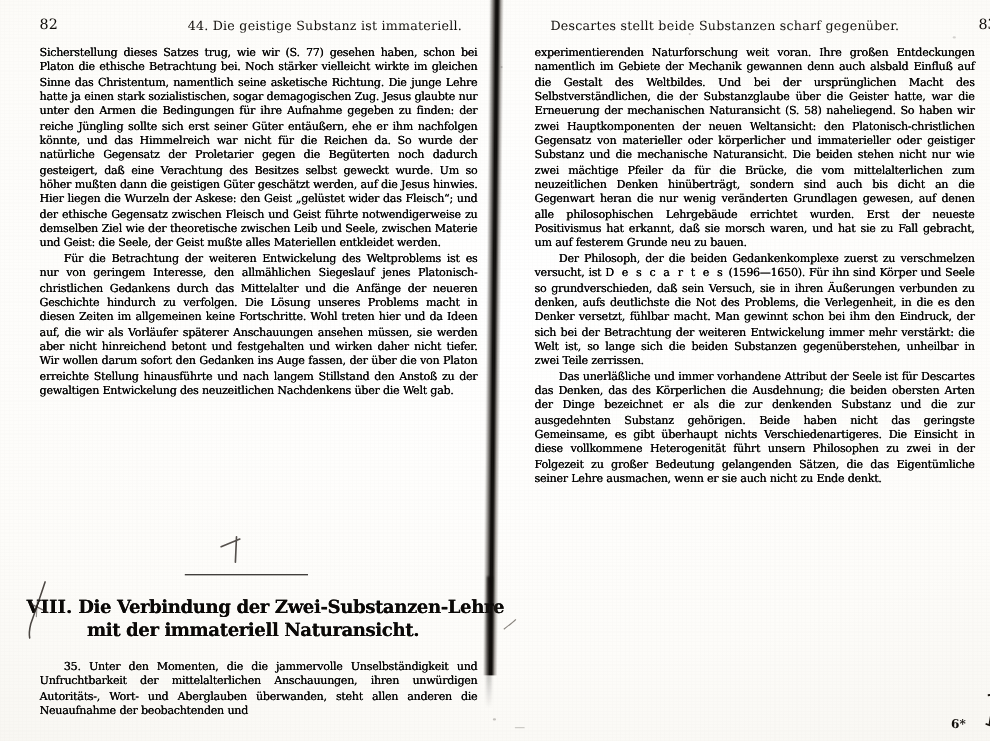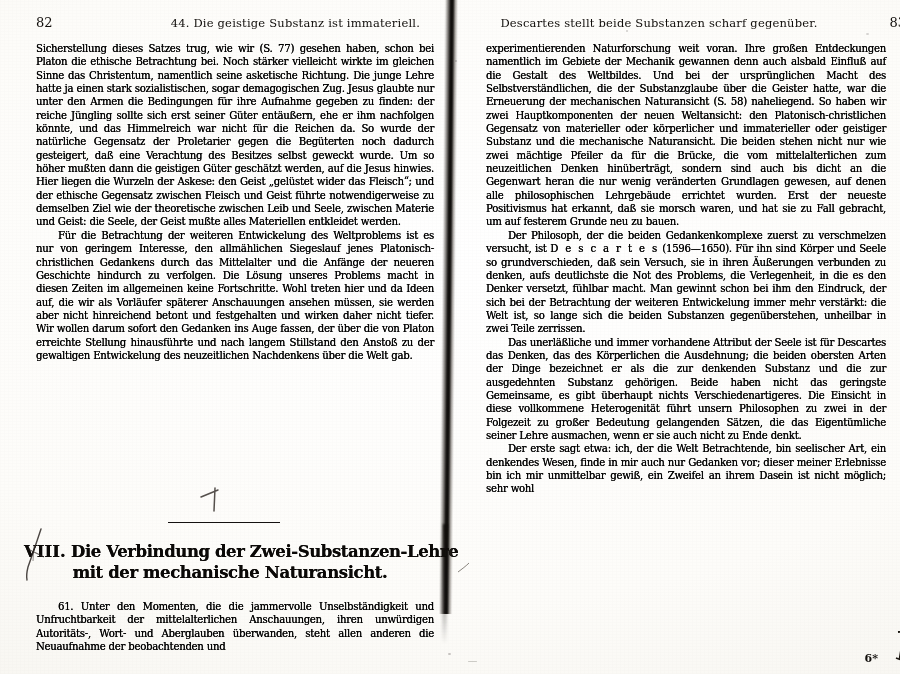--- a/index.html
+++ b/index.html
@@ -125,26 +125,26 @@
       <p class="ind">Für die Betrachtung der weiteren Entwickelung des Weltproblems ist es nur von geringem Interesse, den allmählichen Siegeslauf jenes Platonisch-christlichen Gedankens durch das Mittelalter und die Anfänge der neueren Geschichte hindurch zu verfolgen. Die Lösung unseres Problems macht in diesen Zeiten im allgemeinen keine Fortschritte. Wohl treten hier und da Ideen auf, die wir als Vorläufer späterer Anschauungen ansehen müssen, sie werden aber nicht hinreichend betont und festgehalten und wirken daher nicht tiefer. Wir wollen darum sofort den Gedanken ins Auge fassen, der über die von Platon erreichte Stellung hinausführte und nach langem Stillstand den Anstoß zu der gewaltigen Entwickelung des neuzeitlichen Nachdenkens über die Welt gab.</p>
     </div>
 
     <div class="rule" style="left:168px;top:522px;width:112px;"></div>
 
     <div class="chap" style="top:541px;">
       <div class="l1">
         <span class="rom">VIII.</span>
         <span>Die Verbindung der Zwei-Substanzen-Lehre</span>
       </div>
-      <div class="l2">mit der mechanische Naturansicht.</div>
+      <div class="l2">mit der immateriell Naturansicht.</div>
     </div>
 
     <div class="col l frak" style="top:600px;">
       <p class="ind">
-        <span>61.</span>
+        <span>35.</span>
         <span>Unter den Momenten, die die jammervolle Unselbständigkeit und Unfruchtbarkeit der mittelalterlichen Anschauungen, ihren unwürdigen Autoritäts-, Wort- und Aberglauben überwanden, steht allen anderen die Neuaufnahme der beobachtenden und</span>
       </p>
     </div>
 
     <div class="pencil" style="left:198px;top:486px;">
       <svg width="30" height="28" viewBox="0 0 30 28">
         <path d="M3 11 L20 4 M17 2 L16 25" stroke="#2a2420" stroke-width="1.5" fill="none" stroke-linecap="round" opacity=".8"></path>
       </svg>
     </div>
 
@@ -161,21 +161,20 @@
   <div class="page right">
 
     <div class="runhead" style="left:24px;width:370px;text-align:center;">Descartes stellt beide Substanzen scharf gegenüber.</div>
 
     <div class="folio" style="right:30px;">83</div>
 
     <div class="col r frak">
       <p>experimentierenden Naturforschung weit voran. Ihre großen Entdeckungen namentlich im Gebiete der Mechanik gewannen denn auch alsbald Einfluß auf die Gestalt des Weltbildes. Und bei der ursprünglichen Macht des Selbstverständlichen, die der Substanzglaube über die Geister hatte, war die Erneuerung der mechanischen Naturansicht (S. 58) naheliegend. So haben wir zwei Hauptkomponenten der neuen Weltansicht: den Platonisch-christlichen Gegensatz von materieller oder körperlicher und immaterieller oder geistiger Substanz und die mechanische Naturansicht. Die beiden stehen nicht nur wie zwei mächtige Pfeiler da für die Brücke, die vom mittelalterlichen zum neuzeitlichen Denken hinüberträgt, sondern sind auch bis dicht an die Gegenwart heran die nur wenig veränderten Grundlagen gewesen, auf denen alle philosophischen Lehrgebäude errichtet wurden. Erst der neueste Positivismus hat erkannt, daß sie morsch waren, und hat sie zu Fall gebracht, um auf festerem Grunde neu zu bauen.</p>
       <p class="ind">Der Philosoph, der die beiden Gedankenkomplexe zuerst zu verschmelzen versucht, ist <span class="sp">D e s c a r t e s</span> (1596—1650). Für ihn sind Körper und Seele so grundverschieden, daß sein Versuch, sie in ihren Äußerungen verbunden zu denken, aufs deutlichste die Not des Problems, die Verlegenheit, in die es den Denker versetzt, fühlbar macht. Man gewinnt schon bei ihm den Eindruck, der sich bei der Betrachtung der weiteren Entwickelung immer mehr verstärkt: die Welt ist, so lange sich die beiden Substanzen gegenüberstehen, unheilbar in zwei Teile zerrissen.</p>
       <p class="ind">Das unerläßliche und immer vorhandene Attribut der Seele ist für Descartes das Denken, das des Körperlichen die Ausdehnung; die beiden obersten Arten der Dinge bezeichnet er als die zur denkenden Substanz und die zur ausgedehnten Substanz gehörigen. Beide haben nicht das geringste Gemeinsame, es gibt überhaupt nichts Verschiedenartigeres. Die Einsicht in diese vollkommene Heterogenität führt unsern Philosophen zu zwei in der Folgezeit zu großer Bedeutung gelangenden Sätzen, die das Eigentümliche seiner Lehre ausmachen, wenn er sie auch nicht zu Ende denkt.</p>
-      <p class="ind">Der erste sagt etwa: ich, der die Welt Betrachtende, bin seelischer Art, ein denkendes Wesen, finde in mir auch nur Gedanken vor; dieser meiner Erlebnisse bin ich mir unmittelbar gewiß, ein Zweifel an ihrem Dasein ist nicht möglich; sehr wohl</p>
     </div>
 
     <div class="signature" style="right:58px;top:652px;">6*</div>
 
     <div class="pencil" style="right:2px;top:612px;">
       <svg width="40" height="58" viewBox="0 0 40 58">
         <path d="M22 4 C14 12, 10 22, 8 34 L6 46" stroke="#19150f" stroke-width="2.4" fill="none" stroke-linecap="round"></path>
         <path d="M10 8 C18 16, 24 26, 28 40" stroke="#19150f" stroke-width="2.2" fill="none" stroke-linecap="round"></path>
         <path d="M4 20 L30 18" stroke="#19150f" stroke-width="1.8" fill="none"></path>
         <path d="M2 46 C12 50, 22 50, 32 44" stroke="#19150f" stroke-width="1.6" fill="none"></path>

